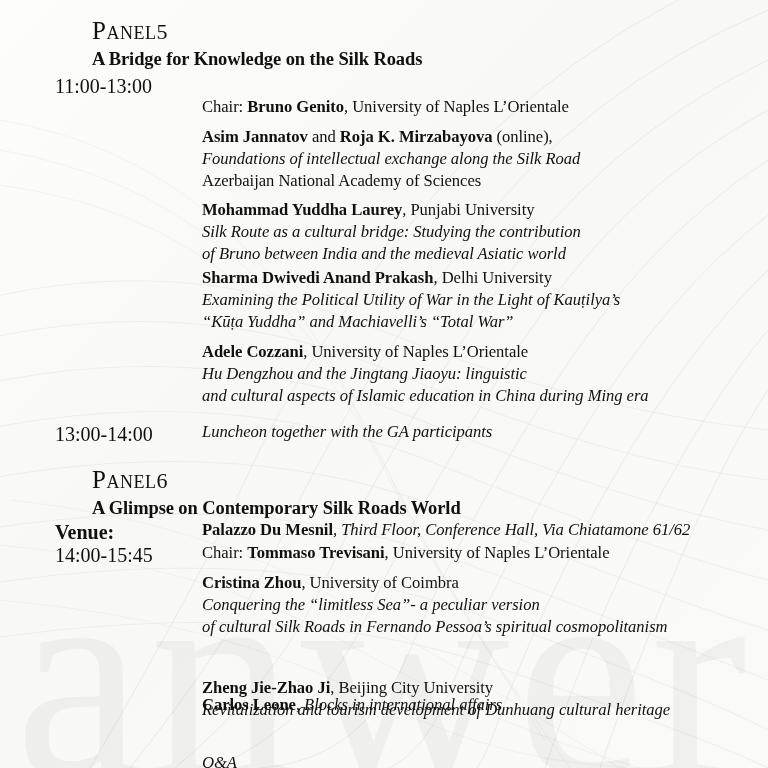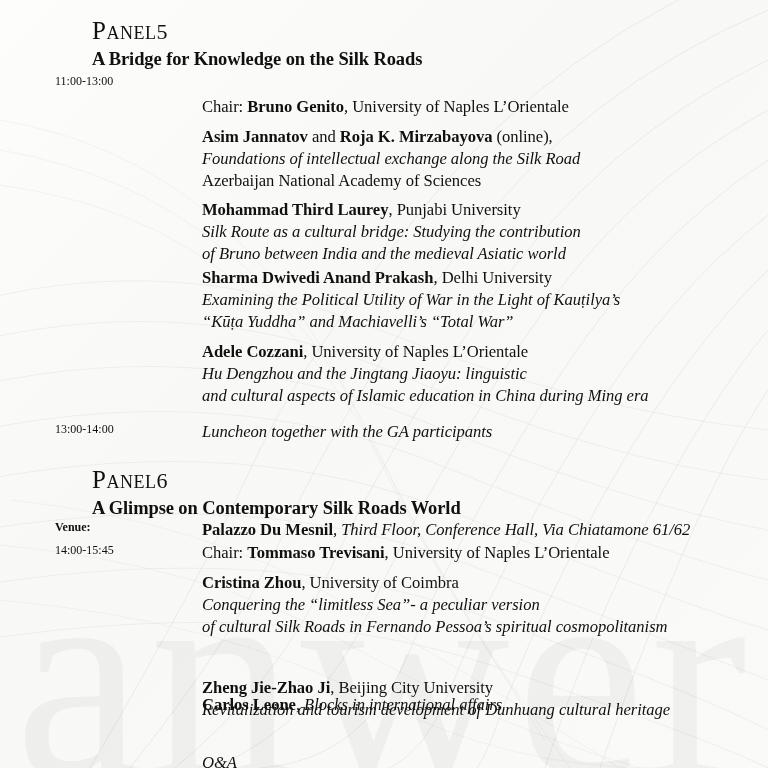--- a/index.html
+++ b/index.html
@@ -78,21 +78,21 @@
     padding: 4px 0 0 55px;
     font-size: 18.5px;
     font-weight: bold;
     line-height: 1.1;
     letter-spacing: -0.1px;
   }
 
   .time-left {
     position: absolute;
     left: 55px;
-    font-size: 12px;
+    font-size: 20px;
     line-height: 1.25;
     white-space: nowrap;
   }
   .time-left.bold { font-weight: bold; }
 
   .ln {
     font-size: 16.6px;
     line-height: 1.32;
     white-space: nowrap;
     letter-spacing: -0.05px;
@@ -160,21 +160,21 @@
       <div class="ln"><span>Chair: </span><b>Bruno Genito</b><span>, University of Naples L’Orientale</span></div>
     </div>
 
     <div class="row-abs" style="top:126px;">
       <div class="ln"><b>Asim Jannatov</b><span> and </span><b>Roja K. Mirzabayova</b><span> (online),</span></div>
       <div class="ln ital">Foundations of intellectual exchange along the Silk Road</div>
       <div class="ln">Azerbaijan National Academy of Sciences</div>
     </div>
 
     <div class="row-abs" style="top:199px;">
-      <div class="ln"><b>Mohammad Third Laurey</b><span>, Punjabi University</span></div>
+      <div class="ln"><b>Mohammad Yuddha Laurey</b><span>, Punjabi University</span></div>
       <div class="ln ital"> Silk Route as a cultural bridge: Studying the contribution</div>
       <div class="ln ital">of Bruno between India and the medieval Asiatic world</div>
     </div>
 
     <div class="row-abs" style="top:267px;">
       <div class="ln"><b>Sharma Dwivedi Anand Prakash</b><span>, Delhi University</span></div>
       <div class="ln ital">Examining the Political Utility of War in the Light of Kauṭilya’s</div>
       <div class="ln ital">“Kūṭa Yuddha” and Machiavelli’s “Total War”</div>
     </div>
 

